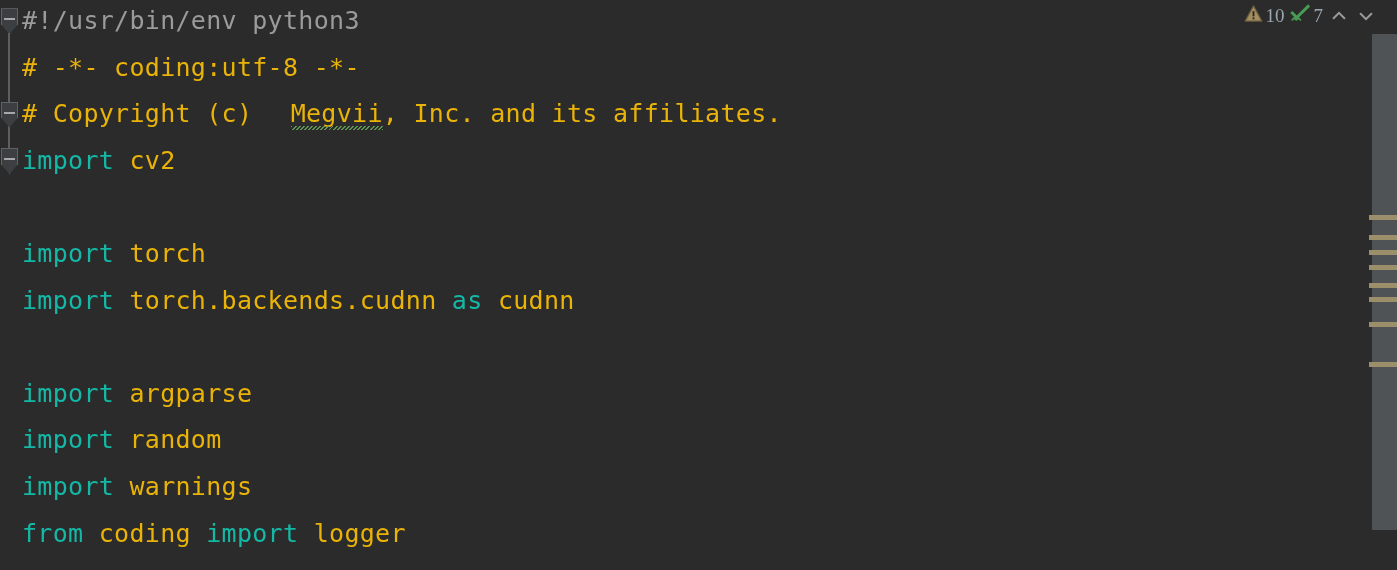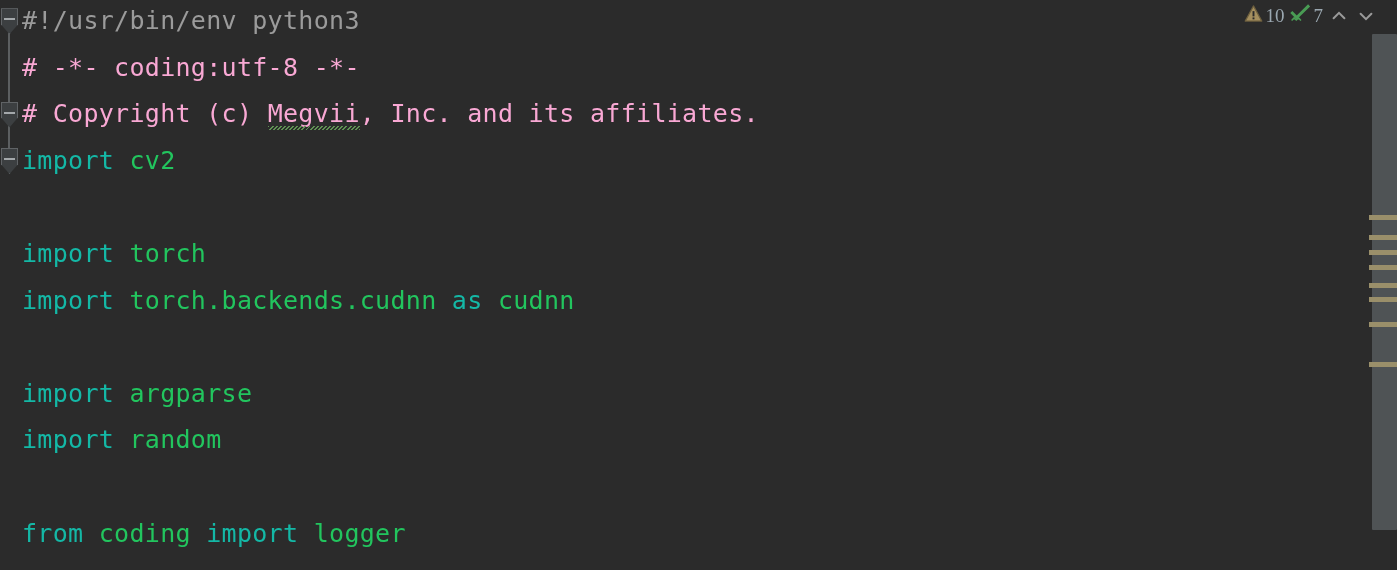--- a/index.html
+++ b/index.html
@@ -87,26 +87,27 @@
     position: absolute;
     left: 2px;
     height: 46.6px;
     line-height: 46.6px;
     white-space: pre;
     font-size: 25px;
     letter-spacing: 0.3px;
     color: #a9b7c6;
   }
   .tok-kw      { color: #14b8a6; }
-  .tok-ident   { color: #22c55e; }
-  .tok-comment { color: #f9a8d4; }
+  .tok-ident   { color: #eab308; }
+  .tok-comment { color: #eab308; }
   .tok-shebang { color: #9b9b9b; }
   .spell {
     position: relative;
     display: inline-block;
+    margin-left: 23px;
   }
   .spell::after {
     content: "";
     position: absolute;
     left: 0; right: 0;
     bottom: 8px;
     height: 4px;
     background-image:
       repeating-linear-gradient(135deg,
         #629755 0px, #629755 1.4px,
@@ -188,20 +189,21 @@
       <div class="code-line" style="top: -2px;"><span class="tok-shebang">#!/usr/bin/env python3</span></div>
       <div class="code-line" style="top: 44.6px;"><span class="tok-comment"># -*- coding:utf-8 -*-</span></div>
       <div class="code-line" style="top: 91.2px;"><span class="tok-comment"># Copyright (c) </span><span class="tok-comment spell">Megvii</span><span class="tok-comment">, Inc. and its affiliates.</span></div>
       <div class="code-line" style="top: 137.8px;"><span class="tok-kw">import</span><span class="tok-ident"> cv2</span></div>
       <div class="code-line" style="top: 184.4px;"></div>
       <div class="code-line" style="top: 277.6px;"><span class="tok-kw">import</span><span class="tok-ident"> torch.backends.cudnn </span><span class="tok-kw">as</span><span class="tok-ident"> cudnn</span></div>
       <div class="code-line" style="top: 231px;"><span class="tok-kw">import</span><span class="tok-ident"> torch</span></div>
       <div class="code-line" style="top: 324.2px;"></div>
       <div class="code-line" style="top: 417.4px;"><span class="tok-kw">import</span><span class="tok-ident"> random</span></div>
       <div class="code-line" style="top: 370.8px;"><span class="tok-kw">import</span><span class="tok-ident"> argparse</span></div>
+      <div class="code-line" style="top: 464px;"><span class="tok-kw">import</span><span class="tok-ident"> warnings</span></div>
       <div class="code-line" style="top: 510.6px;"><span class="tok-kw">from</span><span class="tok-ident"> coding </span><span class="tok-kw">import</span><span class="tok-ident"> logger</span></div>
     </div>
 
   <div id="gutter-divider"></div>
 
   <div id="gutter">
       <div class="fold-spine" style="top: 21.3px; height: 139.8px;"></div>
       <div class="fold-marker" style="top: 8.3px;">
         <div class="pent"></div>
         <div class="minus"></div>

